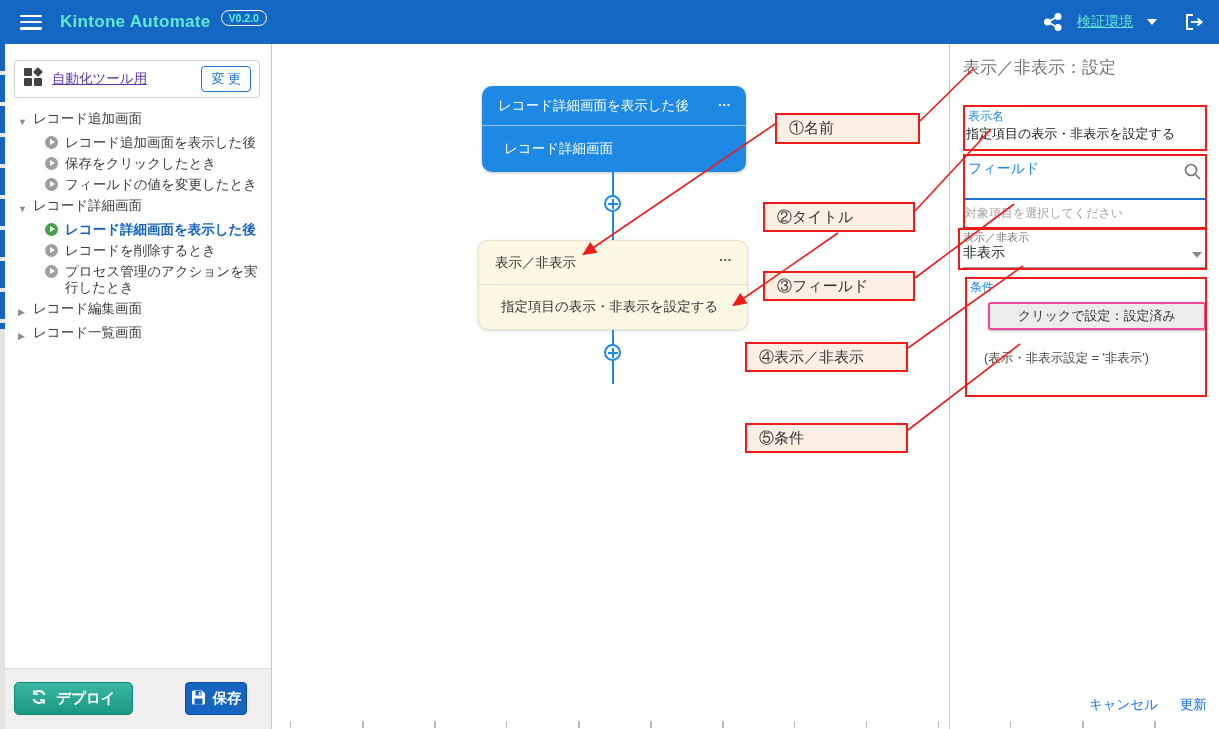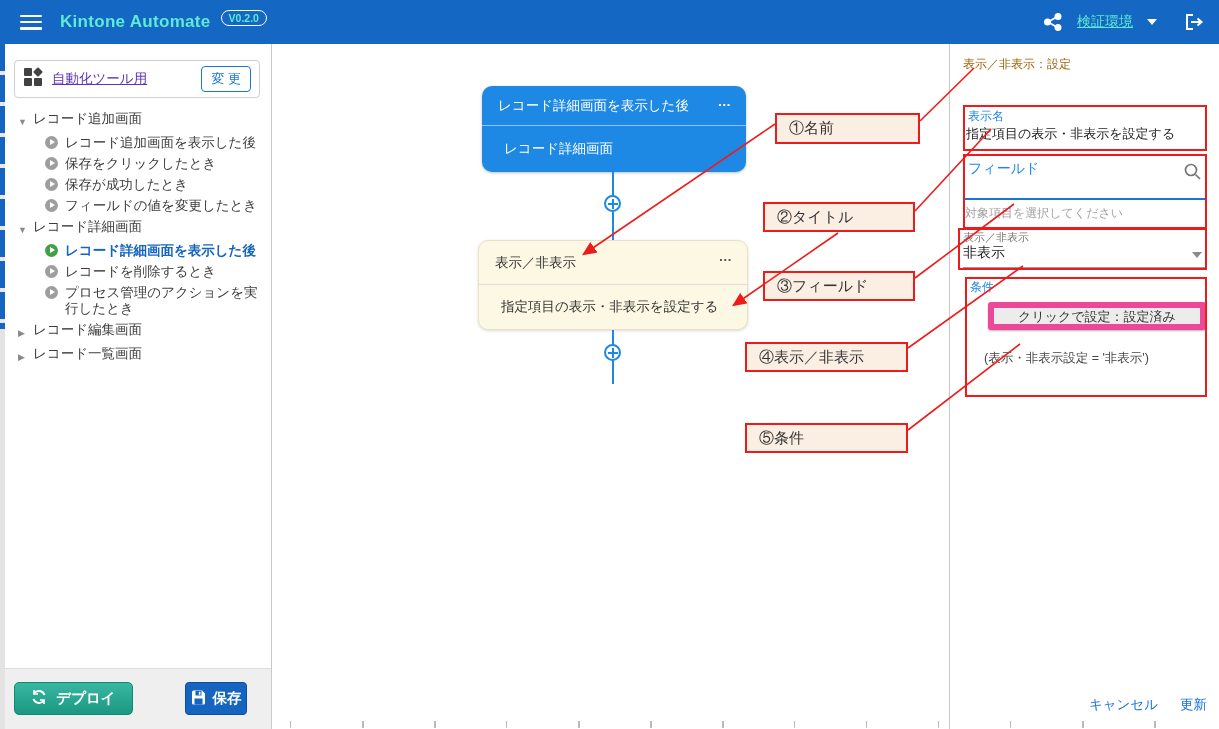--- a/index.html
+++ b/index.html
@@ -53,34 +53,34 @@
   .node.action .node-menu { color:#555; }
   .node.action .node-body { height:44px; }
   .connector { position:absolute; width:2px; background:#1e88e5; left:340px; }
   .plus-circle { position:absolute; left:332px; width:17px; height:17px; border:2px solid #1e88e5; border-radius:50%; background:#fff; z-index:2; }
   .plus-circle::before { content:""; position:absolute; left:1.5px; top:5.5px; width:10px; height:2px; background:#1e88e5; }
   .plus-circle::after { content:""; position:absolute; left:5.5px; top:1.5px; width:2px; height:10px; background:#1e88e5; }
   .anno-box { position:absolute; border:2px solid #ee1b1b; background:#fbeee3; color:#333; font-size:15px; display:flex; align-items:center; padding-left:12px; z-index:6; }
 
   
   .panel { position:absolute; left:951px; top:44px; width:268px; height:685px; background:#fff; }
-  .panel-title { position:absolute; left:12px; top:12px; font-size:12px; color:#a16207; }
+  .panel-title { position:absolute; left:12px; top:12px; font-size:17px; color:#737373; }
   .f-label-blue { color:#1e88e5; }
   .disp-label { position:absolute; left:17px; top:64px; font-size:12px; }
   .disp-value { position:absolute; left:15px; top:81px; font-size:13px; color:#222; white-space:nowrap; }
   .field-label { position:absolute; left:17px; top:116px; font-size:14px; }
   .search-icon { position:absolute; left:232px; top:118px; cursor:pointer; }
   .field-underline { position:absolute; left:12px; top:154px; width:244px; height:2px; background:#1976d2; }
   .field-helper { position:absolute; left:14px; top:161px; font-size:12px; color:#a3a3a3; }
   .vis-label { position:absolute; left:12px; top:186px; font-size:11px; color:#777; }
   .vis-value { position:absolute; left:12px; top:200px; font-size:14px; color:#222; cursor:pointer; }
   .vis-caret { position:absolute; left:241px; top:208px; width:0; height:0; border-left:5px solid transparent; border-right:5px solid transparent; border-top:6px solid #8a8a8a; cursor:pointer; }
   .vis-underline { position:absolute; left:12px; top:223px; width:244px; height:1px; background:#9a9a9a; }
   .cond-label { position:absolute; left:19px; top:235px; font-size:12px; }
-  .cond-btn { position:absolute; left:37px; top:258px; width:218px; height:28px; background:#ececec; border:6px solid #ec4899; border-radius:3px; box-shadow:0 1px 2px rgba(0,0,0,.3); font-size:13px; color:#333; cursor:pointer; font-family:inherit; }
+  .cond-btn { position:absolute; left:37px; top:258px; width:218px; height:28px; background:#ececec; border:2px solid #ec4899; border-radius:3px; box-shadow:0 1px 2px rgba(0,0,0,.3); font-size:13px; color:#333; cursor:pointer; font-family:inherit; }
   .cond-summary { position:absolute; left:33px; top:306px; font-size:12.5px; color:#444; }
   .panel-links { position:absolute; right:12px; top:652px; display:flex; gap:22px; font-size:13.5px; color:#1a73e8; }
   .panel-links span { cursor:pointer; }
   .red-rect { position:absolute; border:2px solid #ee1b1b; pointer-events:none; z-index:6; }
 
   
   .overlay-svg { position:absolute; left:0; top:0; width:1219px; height:729px; pointer-events:none; z-index:7; }
   .ruler-ticks { position:absolute; left:218px; top:721px; width:1001px; height:7px;
     background:repeating-linear-gradient(90deg,#b9b9b9 0 1.5px,transparent 1.5px 72px); }
 </style>
@@ -144,24 +144,20 @@
           <span class="tri">▼</span>
           <span class="tree-label">レコード追加画面</span>
         </div>
       <div class="tree-row event">
           <span class="play"></span>
           <span class="tree-label">レコード追加画面を表示した後</span>
         </div>
       <div class="tree-row event">
           <span class="play"></span>
           <span class="tree-label">保存をクリックしたとき</span>
-        </div>
-      <div class="tree-row event">
-          <span class="play"></span>
-          <span class="tree-label">保存が成功したとき</span>
         </div>
       <div class="tree-row event">
           <span class="play"></span>
           <span class="tree-label">フィールドの値を変更したとき</span>
         </div>
       <div class="tree-row">
           <span class="tri">▼</span>
           <span class="tree-label">レコード詳細画面</span>
         </div>
       <div class="tree-row event selected">

